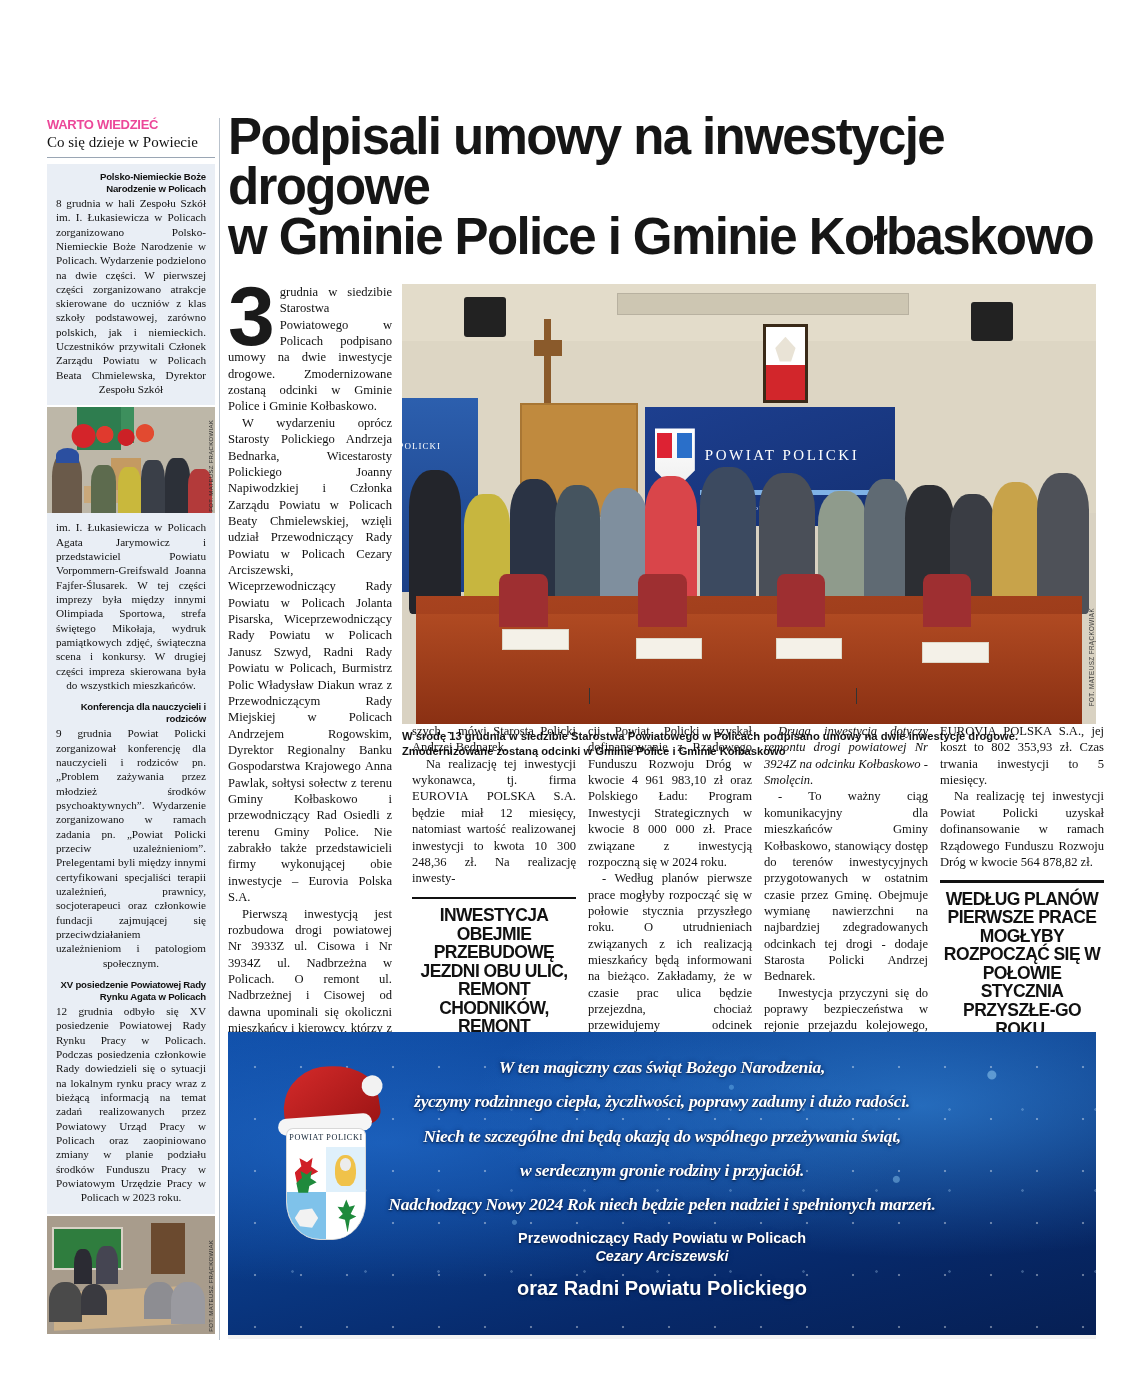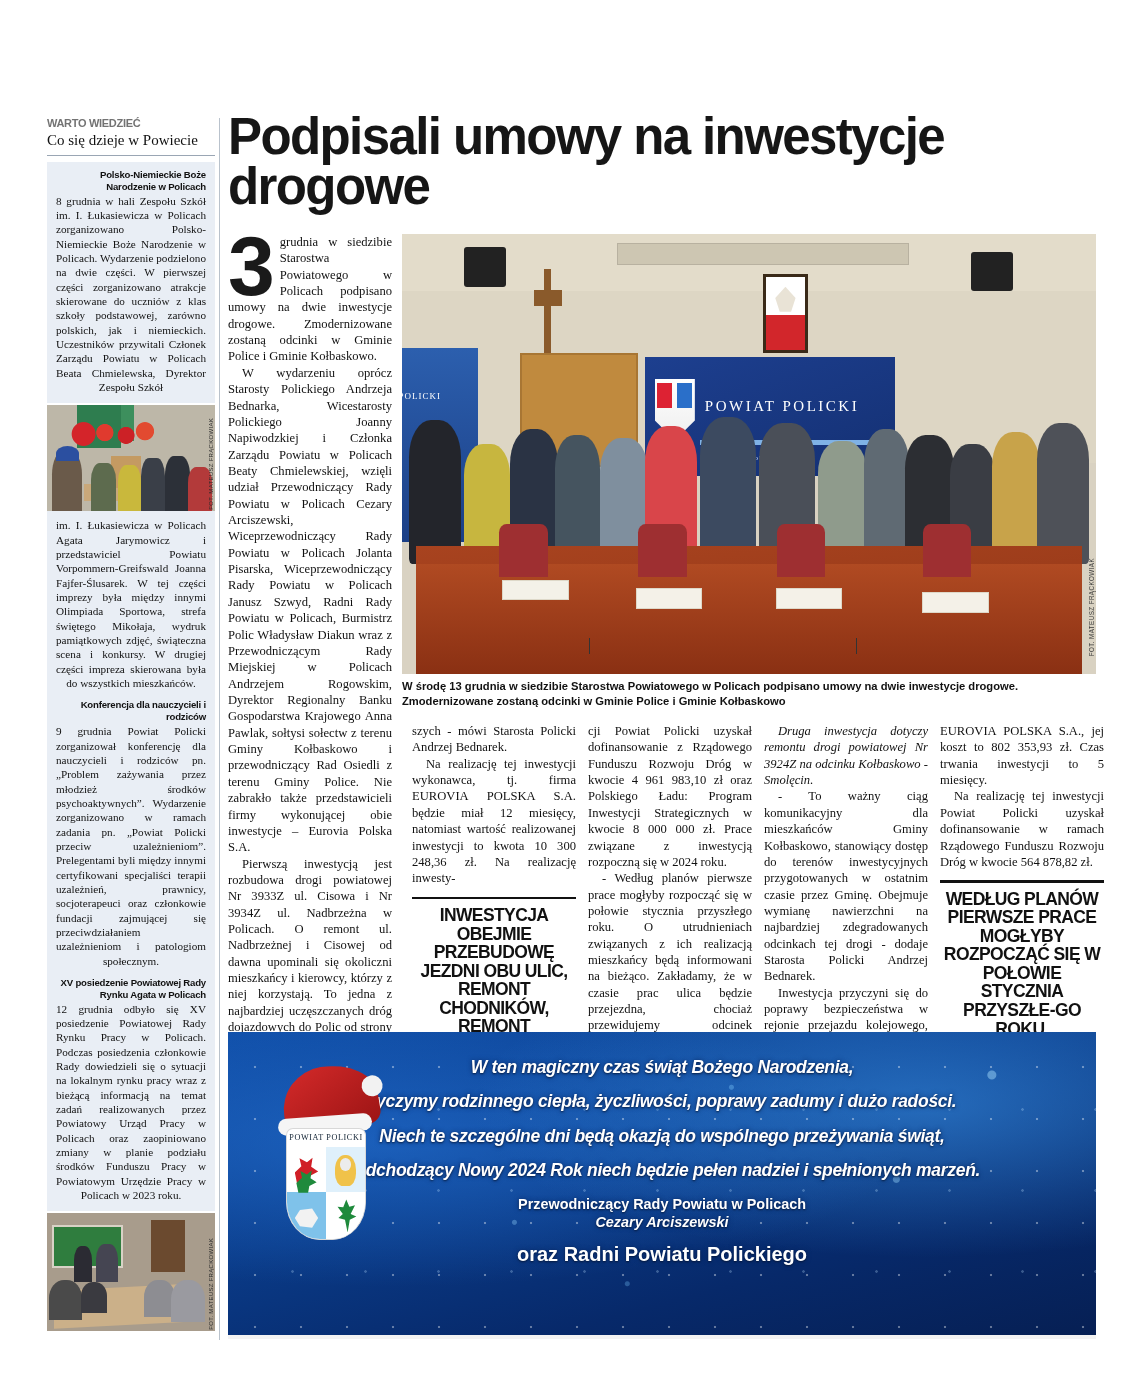--- a/index.html
+++ b/index.html
@@ -10,22 +10,22 @@
     color:#111; position:relative; overflow:hidden;
   }
   .page { position:absolute; inset:0; background:#ffffff; }
 
   
   .sidebar {
     position:absolute; left:47px; top:118px; width:168px;
   }
   .sb-kicker {
     font-family:"Liberation Sans", sans-serif;
-    font-weight:bold; font-size:11px; letter-spacing:-0.3px;
-    color:#737373; line-height:1.05;
+    font-weight:bold; font-size:13px; letter-spacing:-0.3px;
+    color:#ec4899; line-height:1.05;
   }
   .sb-sub {
     font-family:"Liberation Serif", serif;
     font-size:15px; color:#111; line-height:1.15; margin-top:2px;
   }
   .sb-rule { height:1px; background:#9aa6b4; margin:6px 0 0 0; }
 
   .sb-block {
     background:#e9eef5; padding:7px 9px 9px 9px;
   }
@@ -225,21 +225,21 @@
     background-image:
       radial-gradient(circle, rgba(255,255,255,.75) 1px, transparent 1.6px),
       radial-gradient(circle, rgba(190,225,255,.55) 1px, transparent 1.6px);
     background-size:46px 52px, 73px 81px;
     background-position:4px 9px, 28px 37px;
     opacity:.5;
   }
   .xmas-inner { position:relative; z-index:2; padding-top:26px; }
   .xmas-line {
     color:#fff; text-align:center;
-    font-family:Liberation Sans, sans-serif;
+    font-family:Liberation Serif, serif;
     font-weight:bold; font-style:italic; font-size:17.5px;
     letter-spacing:-0.3px; line-height:1.1; margin-bottom:15px;
     text-shadow:0 0 5px rgba(10,40,100,.95), 0 1px 2px rgba(0,0,0,.6);
   }
   .sign-row { display:flex; justify-content:center; gap:118px; margin-top:16px; }
   .sign { text-align:center; color:#fff;
     font-family:"Liberation Sans", sans-serif;
     text-shadow:0 0 5px rgba(10,40,100,.95), 0 1px 2px rgba(0,0,0,.6); }
   .sign .r1 { font-weight:bold; font-size:14.4px; }
   .sign .r2 { font-weight:bold; font-style:italic; font-size:14.4px; margin-top:2px; }
@@ -344,20 +344,21 @@
           <div class="s4"></div>
       </div>
       <div class="credit">FOT. MATEUSZ FRĄCKOWIAK</div>
     </div>
   </div>
 
   <div class="main">
 
     <h1 class="headline">
       <span>Podpisali umowy na inwestycje drogowe</span>
+      <span class="l2">w Gminie Police i Gminie Kołbaskowo</span>
     </h1>
 
     <div class="article-top">
 
       <div class="col-lead">
         <p class="lead-first">3 grudnia w siedzibie Starostwa Powiatowego w Policach podpisano umowy na dwie inwestycje drogowe. Zmodernizowane zostaną odcinki w Gminie Police i Gminie Kołbaskowo.</p>
         <p class="lead-p indent">W wydarzeniu oprócz Starosty Polickiego Andrzeja Bednarka, Wicestarosty Polickiego Joanny Napiwodzkiej i Członka Zarządu Powiatu w Policach Beaty Chmielewskiej, wzięli udział Przewodniczący Rady Powiatu w Policach Cezary Arciszewski, Wiceprzewodniczący Rady Powiatu w Policach Jolanta Pisarska, Wiceprzewodniczący Rady Powiatu w Policach Janusz Szwyd, Radni Rady Powiatu w Policach, Burmistrz Polic Władysław Diakun wraz z Przewodniczącym Rady Miejskiej w Policach Andrzejem Rogowskim, Dyrektor Regionalny Banku Gospodarstwa Krajowego Anna Pawlak, sołtysi sołectw z terenu Gminy Kołbaskowo i przewodniczący Rad Osiedli z terenu Gminy Police. Nie zabrakło także przedstawicieli firmy wykonującej obie inwestycje – Eurovia Polska S.A.</p>
         <p class="lead-p indent">Pierwszą inwestycją jest rozbudowa drogi powiatowej Nr 3933Z ul. Cisowa i Nr 3934Z ul. Nadbrzeżna w Policach. O remont ul. Nadbrzeżnej i Cisowej od dawna upominali się okoliczni mieszkańcy i kierowcy, którzy z niej korzystają. To jedna z najbardziej uczęszczanych dróg dojazdowych do Polic od strony szczecińskiego osiedla Skolwin.</p>
         <p class="lead-p indent">- To jedna z najbardziej oczekiwanych przez policzan inwestycja drogowa. Inwestycja obejmie przede wszystkim przebudowę jezdni obu ulic, remont chodników, remont kanalizacji deszczowej, budowę doświetleń przejść dla pie-</p>
       </div>
@@ -481,20 +482,21 @@
         <div class="crest-saint"></div>
         <div class="crest-fish"></div>
         <div class="crest-tree"></div>
       </div>
     </div>
 
     <div class="xmas-inner">
       <div class="xmas-line">W ten magiczny czas świąt Bożego Narodzenia,</div>
       <div class="xmas-line">życzymy rodzinnego ciepła, życzliwości, poprawy zadumy i dużo radości.</div>
       <div class="xmas-line">Niech te szczególne dni będą okazją do wspólnego przeżywania świąt,</div>
+      <div class="xmas-line">w serdecznym gronie rodziny i przyjaciół.</div>
       <div class="xmas-line">Nadchodzący Nowy 2024 Rok niech będzie pełen nadziei i spełnionych marzeń.</div>
 
       <div class="sign-row">
         <div class="sign">
           <div class="r1">Przewodniczący Rady Powiatu w Policach</div>
           <div class="r2">Cezary Arciszewski</div>
           <div class="r3">oraz Radni Powiatu Polickiego</div>
         </div>
       </div>
     </div>

